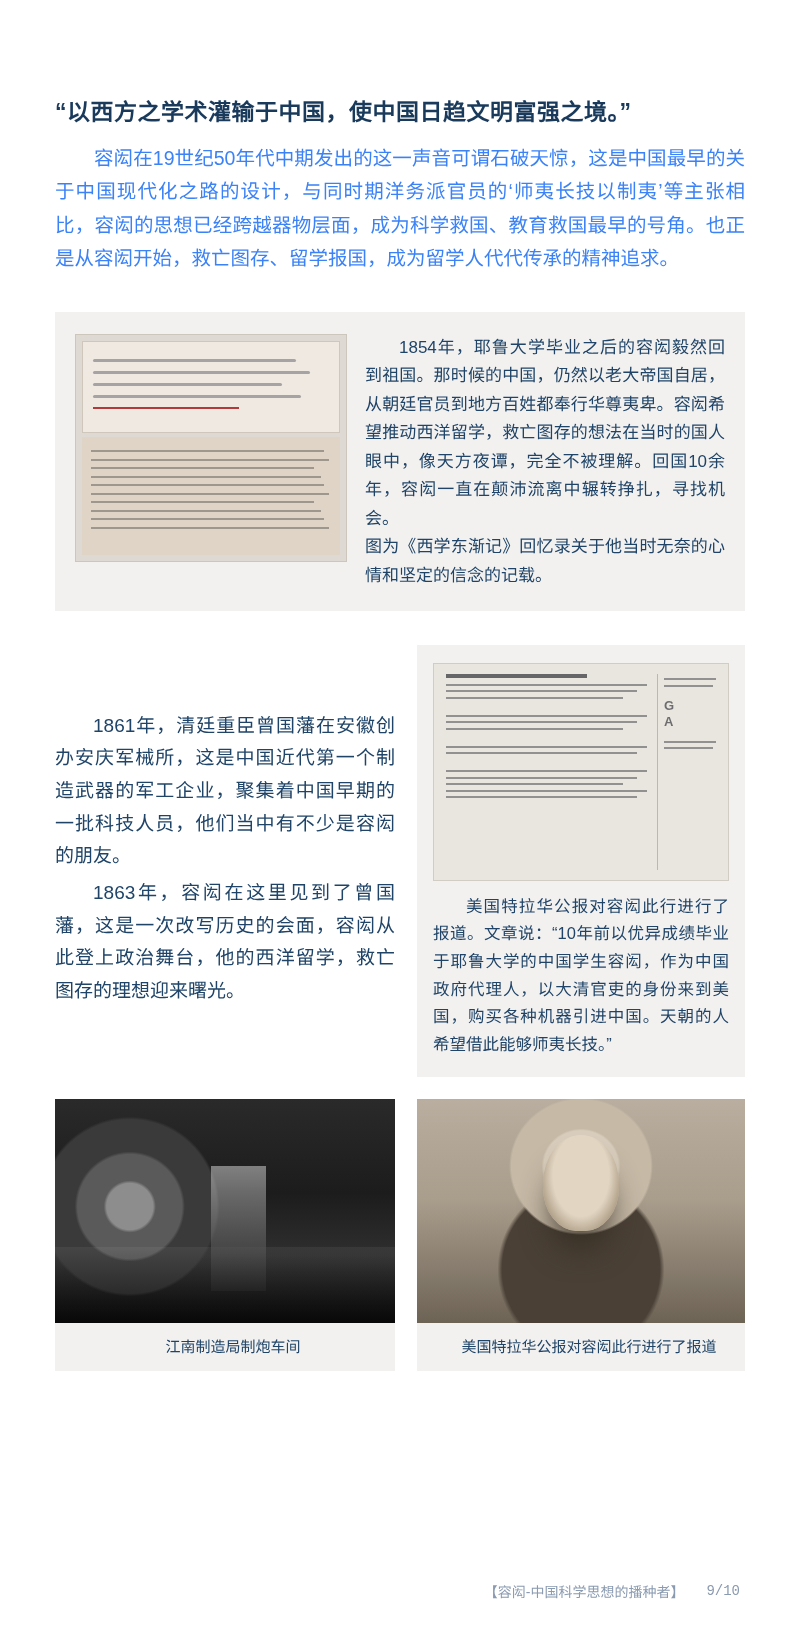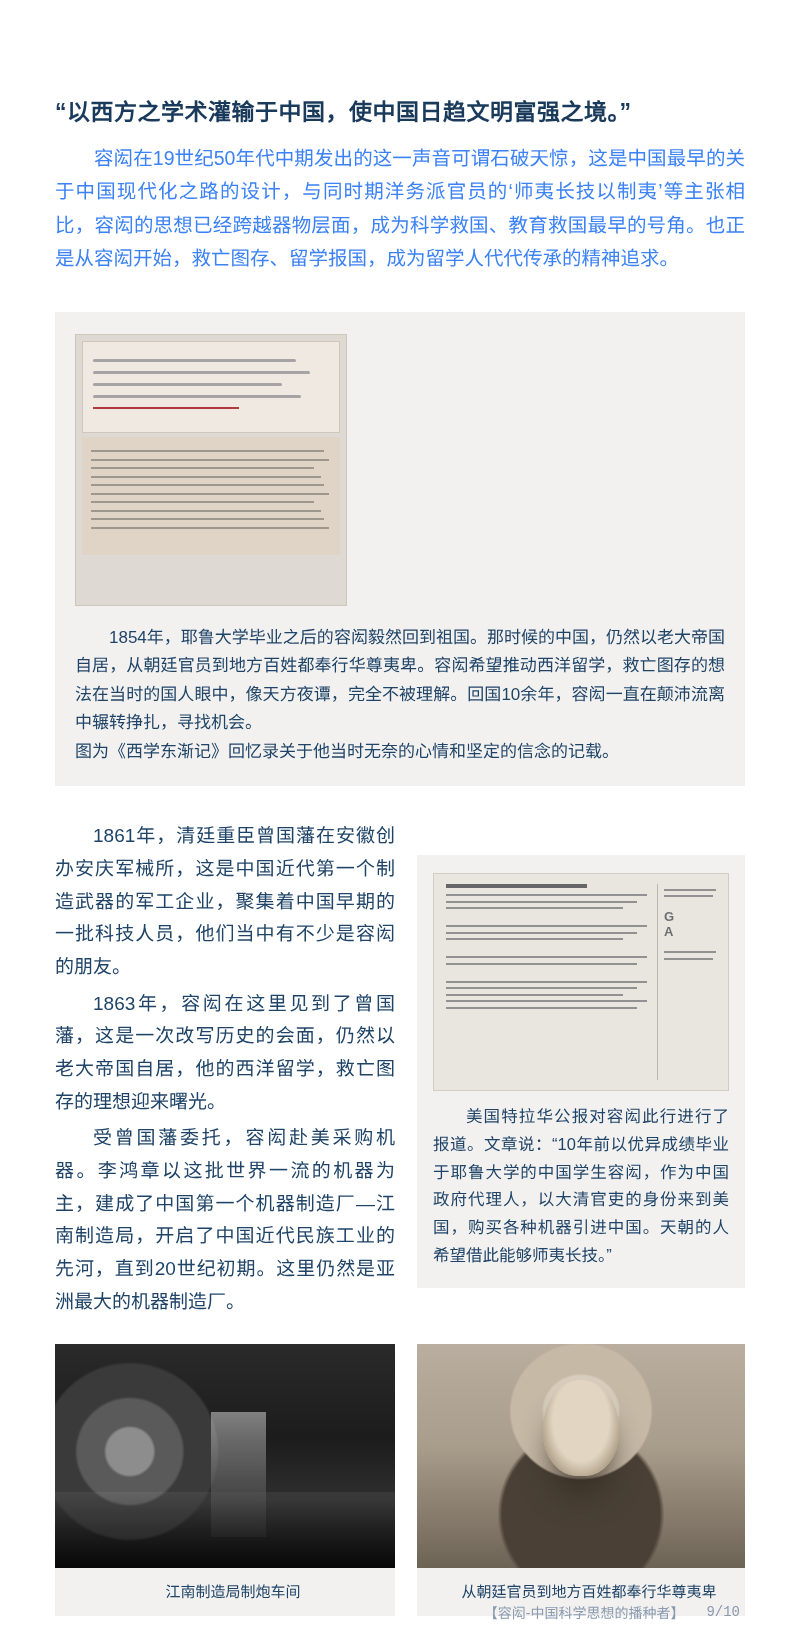--- a/index.html
+++ b/index.html
@@ -43,21 +43,20 @@
   }
 
   
   .block-manuscript {
     background: #f2f1ef;
     padding: 22px 20px 20px 20px;
     display: flex;
     gap: 18px;
     align-items: flex-start;
     margin-bottom: 34px;
-    flex-direction: column;
   }
   .manuscript-figure {
     width: 272px;
     flex: 0 0 272px;
     background: #ded9d2;
     padding: 6px;
     box-sizing: border-box;
     border: 1px solid #cdc6bd;
   }
   .manuscript-top {
@@ -311,22 +310,21 @@
     </figure>
     <div class="manuscript-text">
       <p class="first">1854年，耶鲁大学毕业之后的容闳毅然回到祖国。那时候的中国，仍然以老大帝国自居，从朝廷官员到地方百姓都奉行华尊夷卑。容闳希望推动西洋留学，救亡图存的想法在当时的国人眼中，像天方夜谭，完全不被理解。回国10余年，容闳一直在颠沛流离中辗转挣扎，寻找机会。</p>
       <p>图为《西学东渐记》回忆录关于他当时无奈的心情和坚定的信念的记载。</p>
     </div>
   </section>
 
   <section class="two-col">
     <div class="col-left">
       <p>1861年，清廷重臣曾国藩在安徽创办安庆军械所，这是中国近代第一个制造武器的军工企业，聚集着中国早期的一批科技人员，他们当中有不少是容闳的朋友。</p>
-      <p>1863年，容闳在这里见到了曾国藩，这是一次改写历史的会面，仍然以老大帝国自居，他的西洋留学，救亡图存的理想迎来曙光。</p>
-      <p>受曾国藩委托，容闳赴美采购机器。李鸿章以这批世界一流的机器为主，建成了中国第一个机器制造厂—江南制造局，开启了中国近代民族工业的先河，直到20世纪初期。这里仍然是亚洲最大的机器制造厂。</p>
+      <p>1863年，容闳在这里见到了曾国藩，这是一次改写历史的会面，容闳从此登上政治舞台，他的西洋留学，救亡图存的理想迎来曙光。</p>
     </div>
     <div class="col-right">
       <figure class="newspaper" style="margin:0;">
         <div class="np-col-main">
           <div class="np-head"></div>
           <div class="np-line l1"></div>
           <div class="np-line l2"></div>
           <div class="np-line l3"></div>
           <div class="np-gap"></div>
           <div class="np-line l1"></div>
@@ -356,21 +354,21 @@
     </div>
   </section>
 
   <section class="photos">
     <figure class="photo-card left" style="margin:0;">
       <div class="photo-img photo-factory"></div>
       <figcaption class="photo-caption">江南制造局制炮车间</figcaption>
     </figure>
     <figure class="photo-card right" style="margin:0;">
       <div class="photo-img photo-portrait"></div>
-      <figcaption class="photo-caption">从朝廷官员到地方百姓都奉行华尊夷卑</figcaption>
+      <figcaption class="photo-caption">美国特拉华公报对容闳此行进行了报道</figcaption>
     </figure>
   </section>
 
   <div class="footer">
     <span class="series">【容闳-中国科学思想的播种者】</span>
     <span class="pagenum">9/10</span>
   </div>
 
 </div>
 

